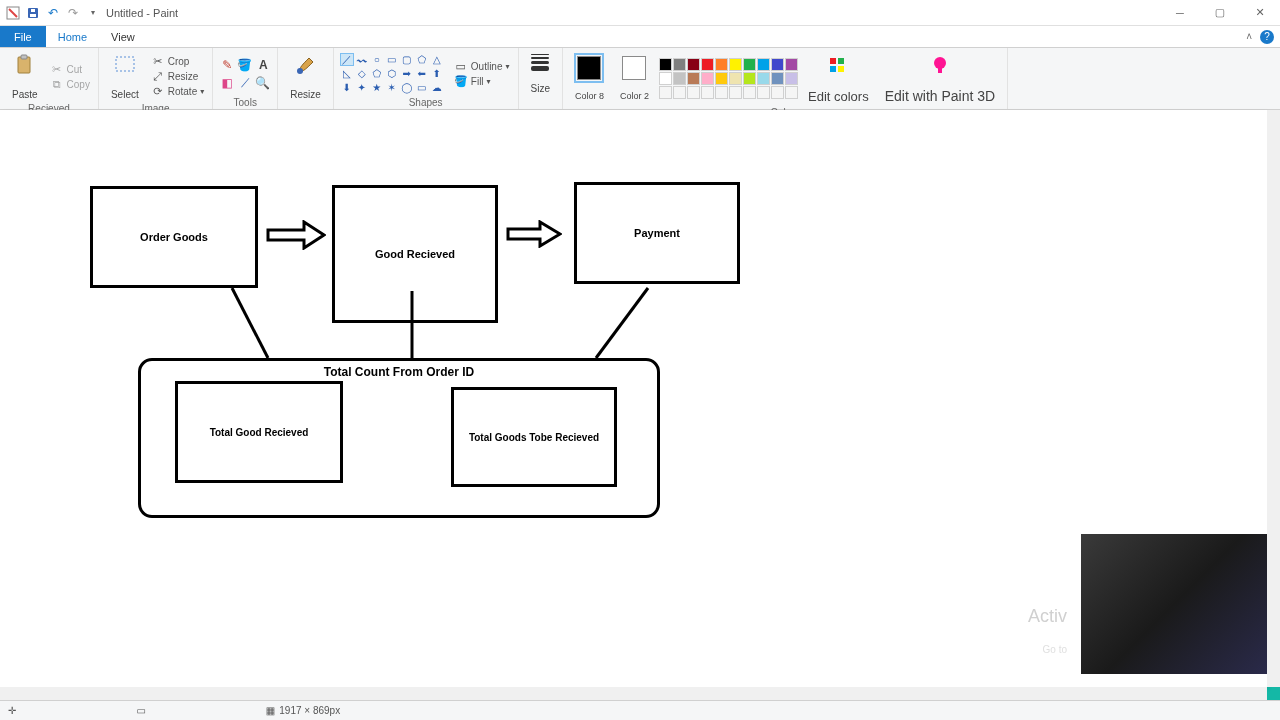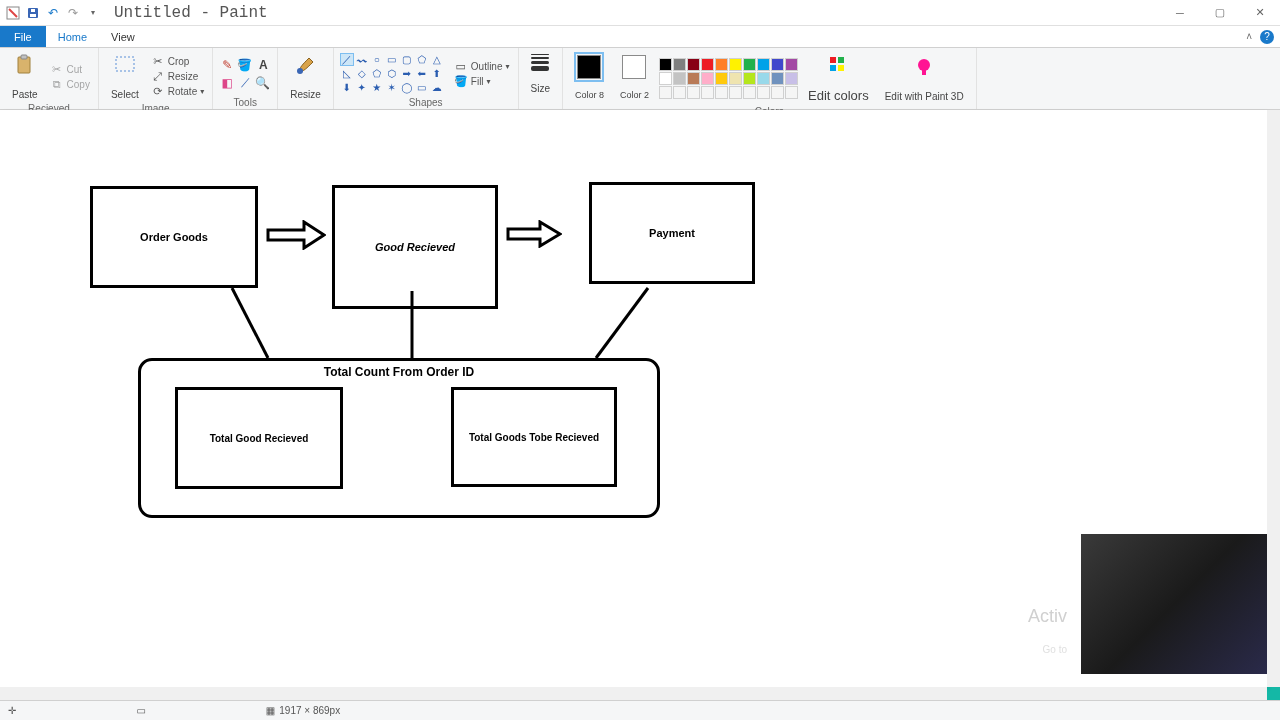--- a/index.html
+++ b/index.html
@@ -2,21 +2,21 @@
 <html><head>
 <meta charset="utf-8">
 <style>
   * { box-sizing: border-box; margin: 0; padding: 0; font-family: "Segoe UI", Tahoma, sans-serif; }
   body { width: 1280px; height: 720px; background: #fff; overflow: hidden; position: relative; }
 
   
   .title-bar { height: 26px; background: #fff; display: flex; align-items: center; font-size: 11px; color: #444; border-bottom: 1px solid #e0e0e0; }
   .qa-toolbar { display: flex; align-items: center; gap: 2px; padding: 0 4px; }
   .qa-icon { width: 18px; height: 18px; display: flex; align-items: center; justify-content: center; font-size: 12px; cursor: pointer; }
-  .title-text { margin-left: 8px; font-size: 16px; color: #555; font-family: Liberation Mono, monospace; }
+  .title-text { font-size: 11px; color: #555; }
   .window-controls { margin-left: auto; display: flex; }
   .win-btn { width: 40px; height: 26px; display: flex; align-items: center; justify-content: center; font-size: 11px; color: #666; cursor: pointer; }
 
   
   .ribbon-tabs { height: 22px; display: flex; align-items: stretch; font-size: 11px; background: #fff; border-bottom: 1px solid #d0d0d0; }
   .file-tab { background: #1979ca; color: #fff; padding: 0 14px; display: flex; align-items: center; cursor: pointer; }
   .tab { padding: 0 12px; display: flex; align-items: center; cursor: pointer; color: #333; }
   .tab.active { color: #1979ca; }
   .ribbon-right { margin-left: auto; display: flex; align-items: center; gap: 8px; padding-right: 6px; }
   .help-circle { width: 14px; height: 14px; border-radius: 50%; background: #1979ca; color: #fff; font-size: 10px; display: flex; align-items: center; justify-content: center; }
@@ -299,58 +299,58 @@
         </span>
         <span style="font-size:13px;text-align:left;line-height:1.1;">Edit colors</span>
       </div>
       <div class="big-btn">
         <span class="ic">
           <svg width="20" height="20" viewBox="0 0 20 20">
               <circle cx="10" cy="8" r="6" fill="#ff1493"></circle>
               <rect x="8" y="12" width="4" height="6" fill="#ff1493"></rect>
             </svg>
         </span>
-        <span style="font-size:10px;text-align:center;line-height:1.1;">Edit with Paint 3D</span>
+        <span style="font-size:14px;text-align:center;line-height:1.1;">Edit with Paint 3D</span>
       </div>
     </div>
     <div class="group-label">Colors</div>
   </div>
 
 </div>
 
 <div class="workspace">
   <div class="canvas-scroll">
     <div class="diagram">
 
       <div class="d-box" style="left:90px;top:76px;width:168px;height:102px;">
         <span>Order Goods</span>
       </div>
-      <div class="d-box" style="left:332px;top:75px;width:166px;height:124px;font-style:italic;">
+      <div class="d-box" style="left:332px;top:75px;width:166px;height:138px;">
         <span>Good Recieved</span>
       </div>
-      <div class="d-box" style="left:574px;top:72px;width:166px;height:102px;margin-left:15px;">
+      <div class="d-box" style="left:574px;top:72px;width:166px;height:102px;">
         <span>Payment</span>
       </div>
 
       <svg style="position:absolute;left:266px;top:110px;" width="60" height="30" viewBox="0 0 60 30">
         <path d="M2 10 L38 10 L38 2 L58 15 L38 28 L38 20 L2 20 Z" fill="#fff" stroke="#000" stroke-width="3"></path>
       </svg>
       <svg style="position:absolute;left:506px;top:110px;" width="56" height="28" viewBox="0 0 56 28">
         <path d="M2 9 L34 9 L34 2 L54 14 L34 26 L34 19 L2 19 Z" fill="#fff" stroke="#000" stroke-width="3"></path>
       </svg>
 
       <svg style="position:absolute;left:0;top:0;" width="900" height="300">
         <line x1="232" y1="178" x2="268" y2="248" stroke="#000" stroke-width="3"></line>
         <line x1="412" y1="181" x2="412" y2="248" stroke="#000" stroke-width="3"></line>
         <line x1="648" y1="178" x2="596" y2="248" stroke="#000" stroke-width="3"></line>
       </svg>
 
       <div class="d-box d-round" style="left:138px;top:248px;width:522px;height:160px;">
         <span class="round-title">Total Count From Order ID</span>
-        <div class="inner-box" style="left:34px;top:26px;width:168px;height:102px;">
+        <div class="inner-box" style="left:34px;top:20px;width:168px;height:102px;">
           <span>Total Good Recieved</span>
         </div>
         <div class="inner-box" style="left:310px;top:26px;width:166px;height:100px;">
           <span>Total Goods Tobe Recieved</span>
         </div>
       </div>
 
     </div>
     <div class="watermark">Activ</div>
     <div class="watermark2">Go to</div>

